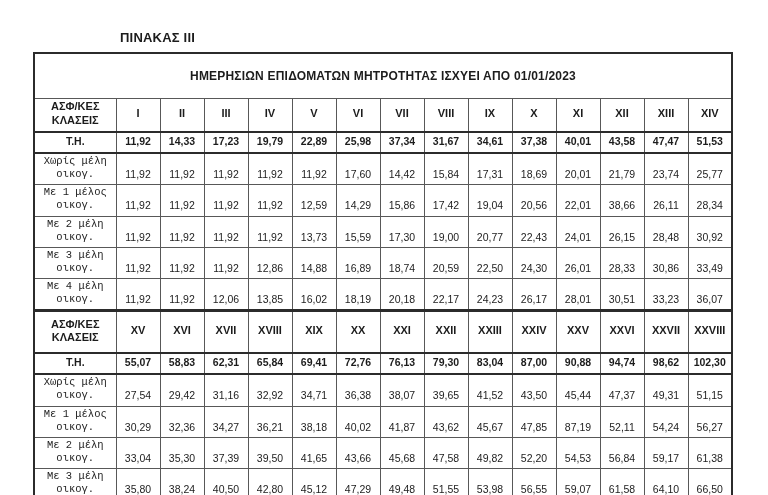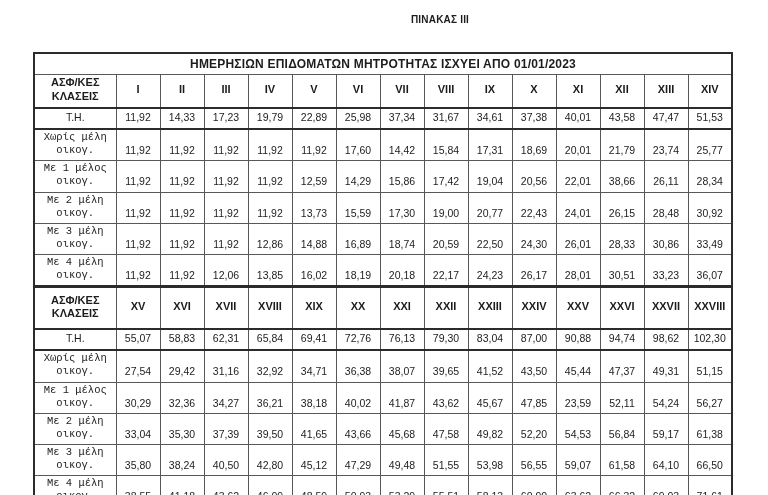--- a/index.html
+++ b/index.html
@@ -2,42 +2,42 @@
 <html><head>
 <meta charset="utf-8">
 <style>
   html,body{margin:0;padding:0;}
   body{
     width:768px;height:495px;position:relative;overflow:hidden;
     background:#ffffff;color:#1c1c1c;
     font-family:"Liberation Sans","DejaVu Sans",sans-serif;
   }
   .page-title{
-    position:absolute;top:14px;left:120px;width:640px;
-    text-align:center;font-size:10px;font-weight:bold;letter-spacing:.2px;
+    position:absolute;top:30px;left:120px;width:640px;
+    text-align:left;font-size:13px;font-weight:bold;letter-spacing:.2px;
   }
   .table-wrap{position:absolute;left:33px;top:52px;}
   table{
     border-collapse:collapse;table-layout:fixed;width:700px;
     border:2px solid #2b2b2b;background:#ffffff;
   }
   th,td{
     border:1px solid #585858;text-align:center;font-weight:normal;
     padding:1px 1px 3px;font-size:10.5px;line-height:1.25;
     overflow:hidden;white-space:nowrap;
   }
   col.label{width:82px;}
   tr.top-header th{
     height:20px;font-size:12px;font-weight:bold;
-    vertical-align:middle;padding:0;letter-spacing:.2px;
+    vertical-align:middle;padding:12px;letter-spacing:.2px;
   }
   tr.classes th{height:28px;font-weight:bold;font-size:11px;vertical-align:middle;}
   tr.classes.sec-start th{border-top:3px solid #2b2b2b;height:36px;}
   tr.th-row th{
-    font-weight:normal;height:15px;vertical-align:middle;
+    font-weight:bold;height:15px;vertical-align:middle;
     border-top:2px solid #2b2b2b;border-bottom:2px solid #2b2b2b;
   }
   tr.data th,tr.data td{height:26px;vertical-align:bottom;}
   tr.data th{font-weight:normal;font-family:Liberation Mono, monospace;}
 </style>
 </head>
 <body>
 
 <div class="page-title">ΠΙΝΑΚΑΣ III</div>
 
@@ -241,21 +241,21 @@
           <td>30,29</td>
           <td>32,36</td>
           <td>34,27</td>
           <td>36,21</td>
           <td>38,18</td>
           <td>40,02</td>
           <td>41,87</td>
           <td>43,62</td>
           <td>45,67</td>
           <td>47,85</td>
-          <td>23,59</td>
+          <td>87,19</td>
           <td>52,11</td>
           <td>54,24</td>
           <td>56,27</td>
         </tr>
         <tr class="data">
           <th>Με 2 μέλη<br>οικογ.</th>
           <td>33,04</td>
           <td>35,30</td>
           <td>37,39</td>
           <td>39,50</td>

